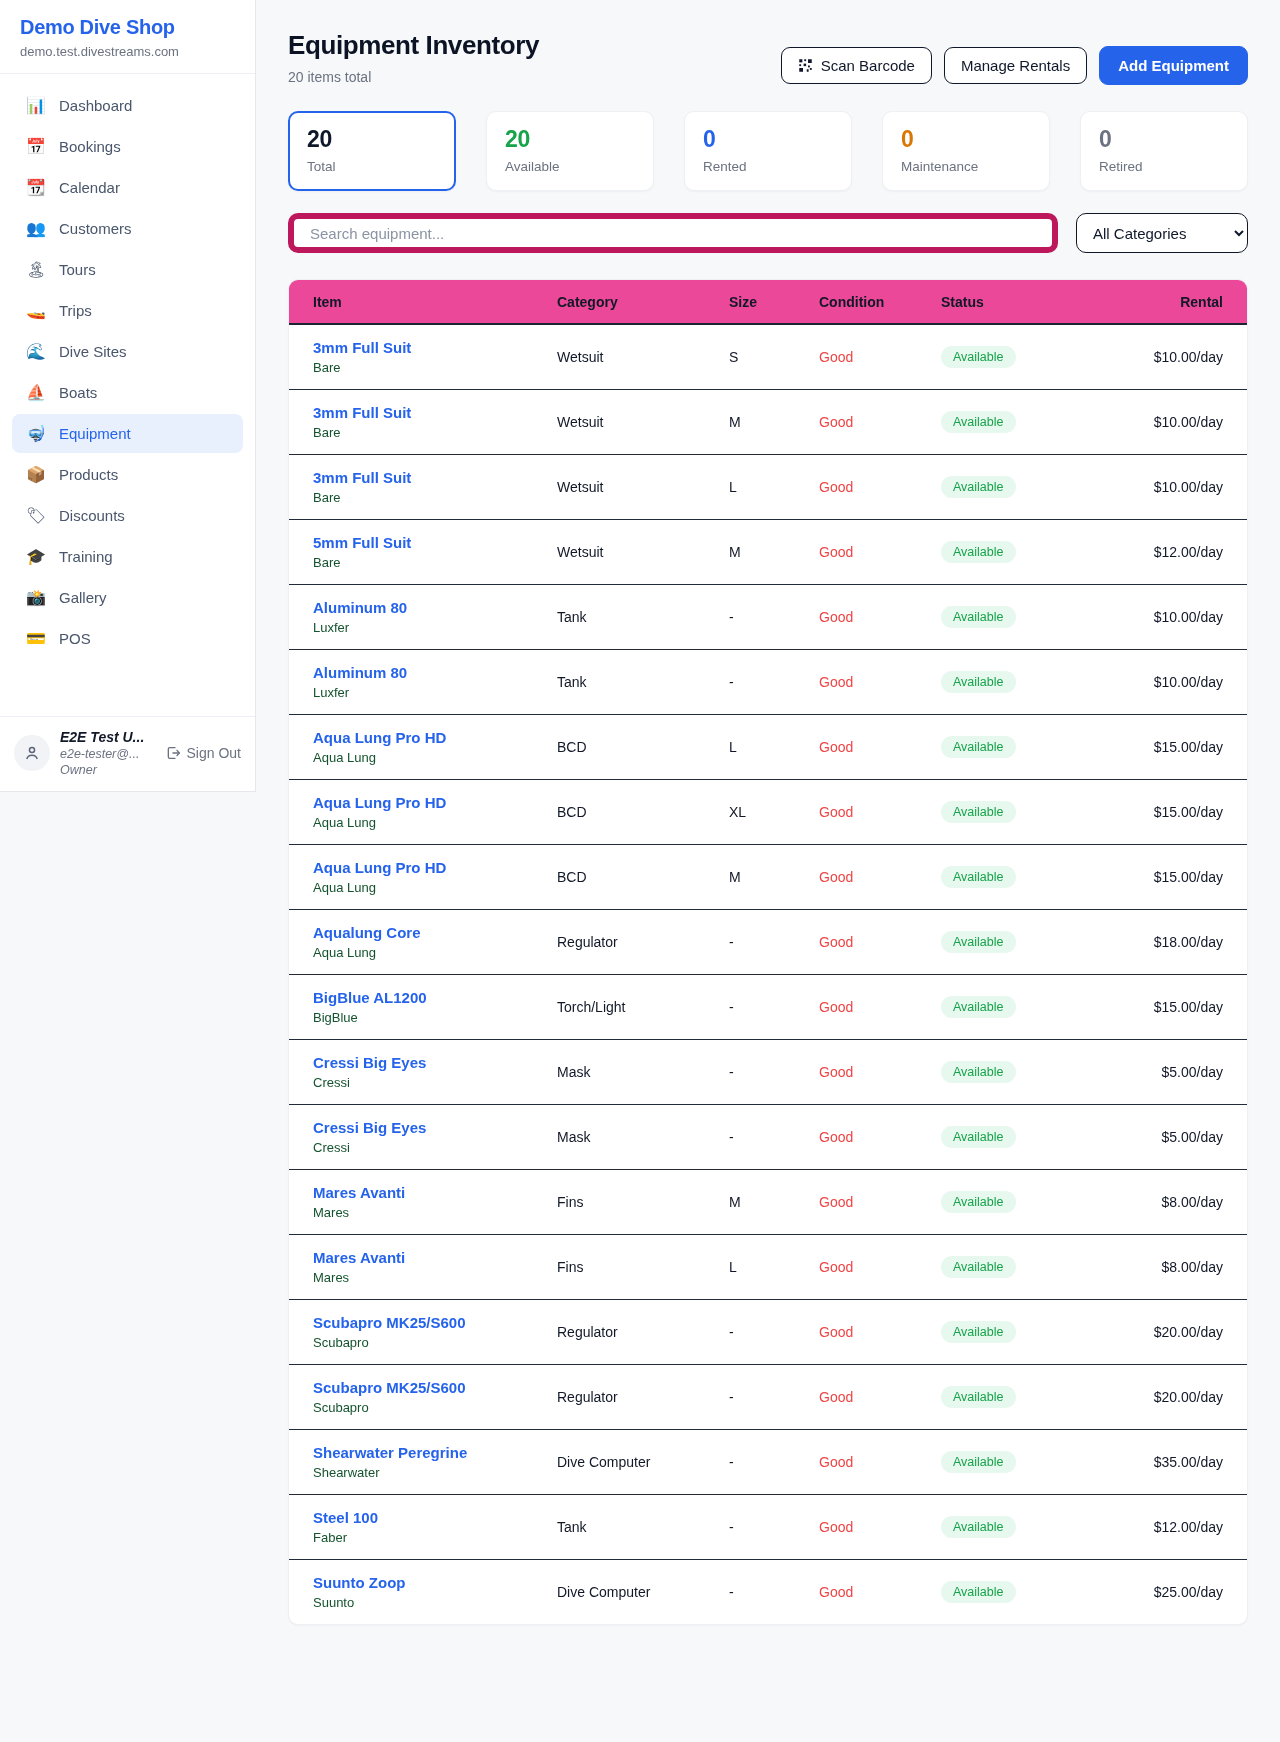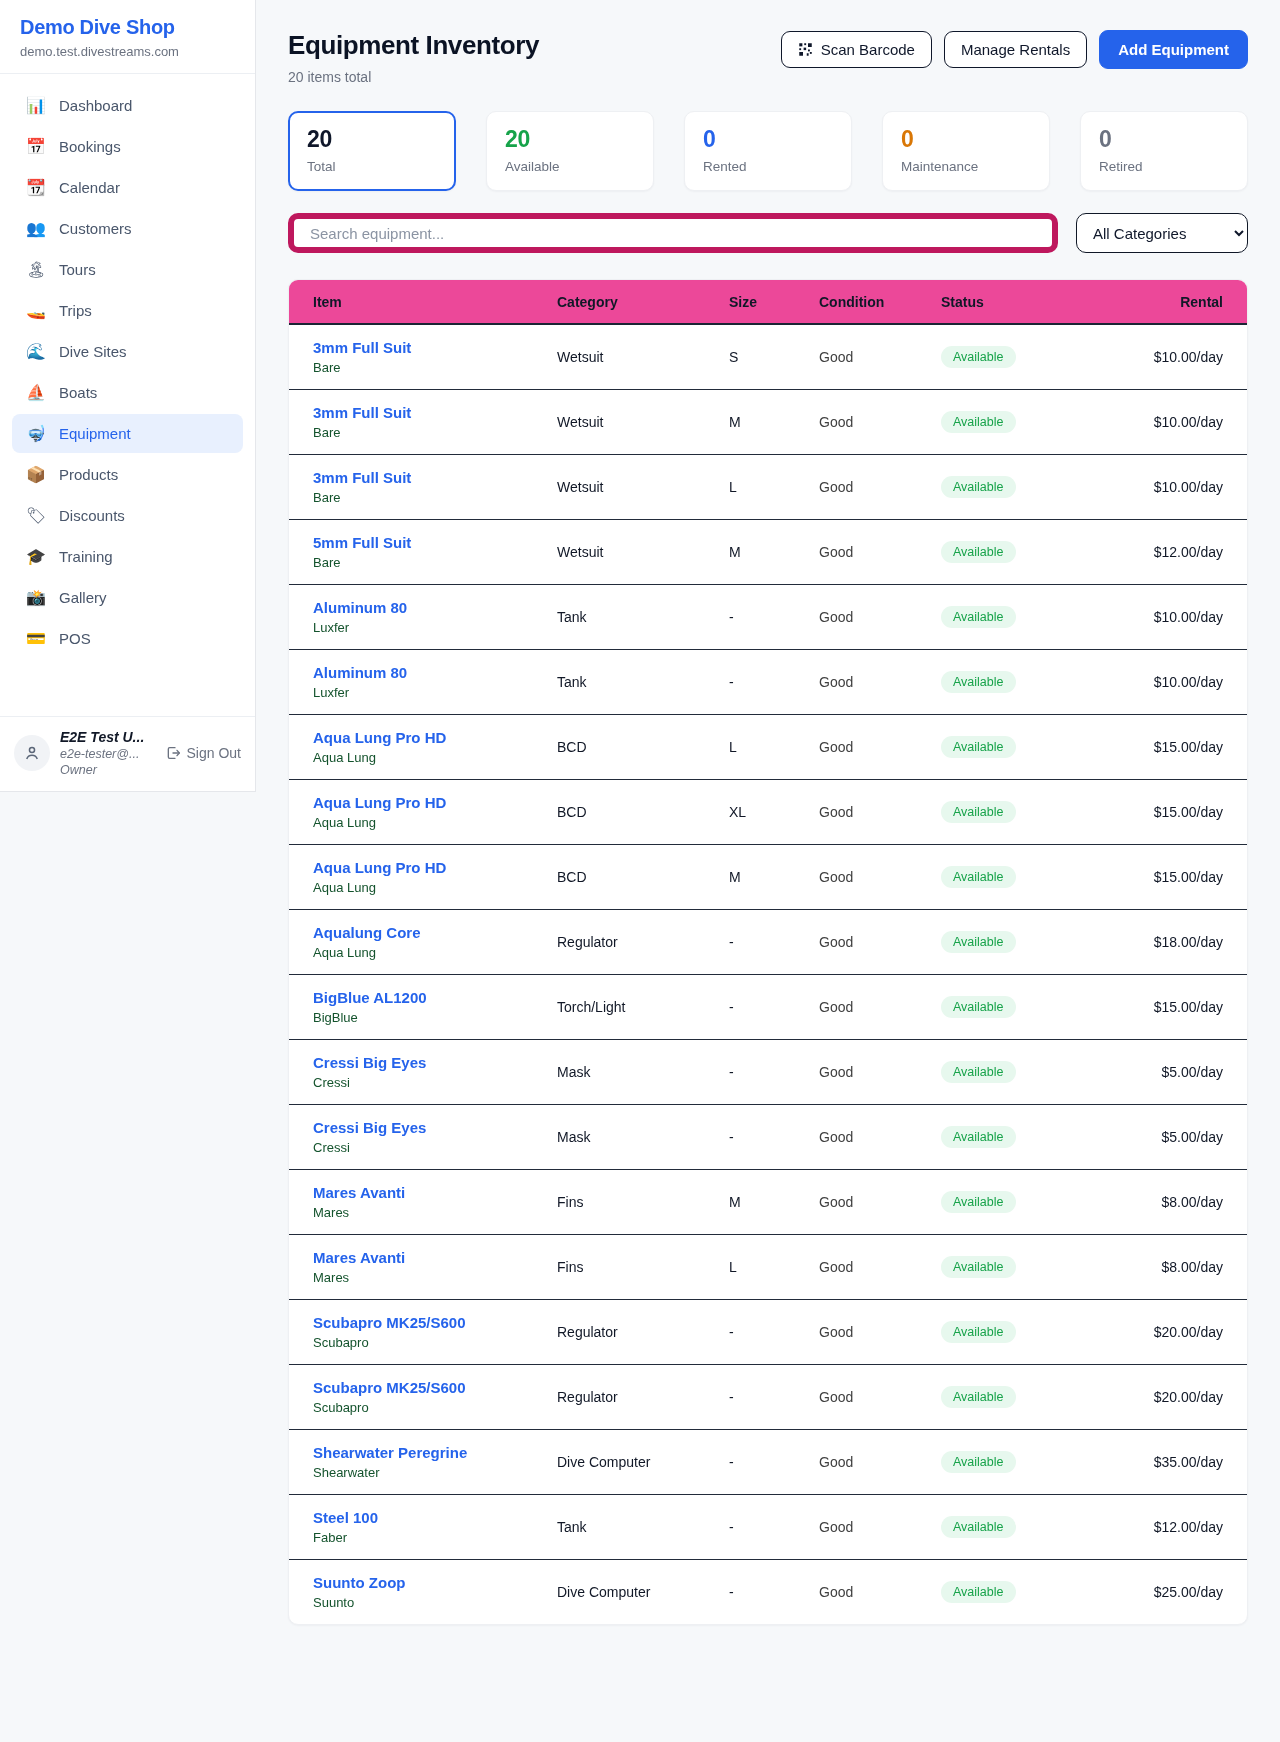--- a/index.html
+++ b/index.html
@@ -39,21 +39,21 @@
   .user-meta { flex:1; min-width:0;font-style:italic; }
   .user-name { font-size:14px; font-weight:700; color:#111827; white-space:nowrap; }
   .user-email, .user-role { font-size:12.5px; color:#6b7280; margin-top:2px; white-space:nowrap; }
   .signout {
     display:flex; align-items:center; gap:6px; color:#6b7280; font-size:14px;
     background:none; border:none; cursor:pointer; white-space:nowrap;
     font-family:inherit;
   }
   
   .main { position:absolute; left:256px; top:0; width:1024px; padding:30px 32px 24px 32px; }
-  .page-head { display:flex; justify-content:space-between; align-items:flex-start; }
+  .page-head { display:flex; justify-content:space-between; align-items:flex-end; }
   .page-title { font-size:26px; font-weight:800; letter-spacing:-0.4px; color:#0b1324; }
   .page-sub { font-size:14px; color:#6b7280; margin-top:8px; }
   .head-actions { display:flex; gap:12px; align-items:center; }
   .btn {
     display:inline-flex; align-items:center; gap:8px;
     font-family:inherit; font-size:15px; border-radius:9px; cursor:pointer;
     padding:9px 16px; background:#fff; color:#0f172a; border:1px solid #0f172a;
     font-weight:500;
   }
   .btn.primary { background:#2563eb; border-color:#2563eb; color:#fff; font-weight:600; padding:10px 18px; }
@@ -92,21 +92,21 @@
   th.col-cat    { width:172px; }
   th.col-size   { width:90px; }
   th.col-cond   { width:122px; }
   th.col-status { width:150px; }
   th.col-rental { text-align:right; padding-right:24px; }
   tbody td { padding:14px 0; border-bottom:1px solid #222b3a; vertical-align:middle; font-size:14px; color:#111827; }
   tbody tr:last-child td { border-bottom:none; }
   td.c-item { padding-left:24px; }
   .item-name { color:#2563eb; font-size:15px; font-weight:600; cursor:pointer; }
   .item-brand { color:#14532d; font-size:13px; margin-top:4px; }
-  .cond-link { color:#404040; cursor:pointer; }
+  .cond-link { color:#ef4444; cursor:pointer; }
   .badge {
     display:inline-block; background:#e7f8ee; color:#17a34a;
     font-size:12.5px; padding:4px 12px; border-radius:999px;
   }
   td.c-rental { text-align:right; padding-right:24px; }
 </style>
 </head>
 <body>
 
 <aside class="sidebar">

